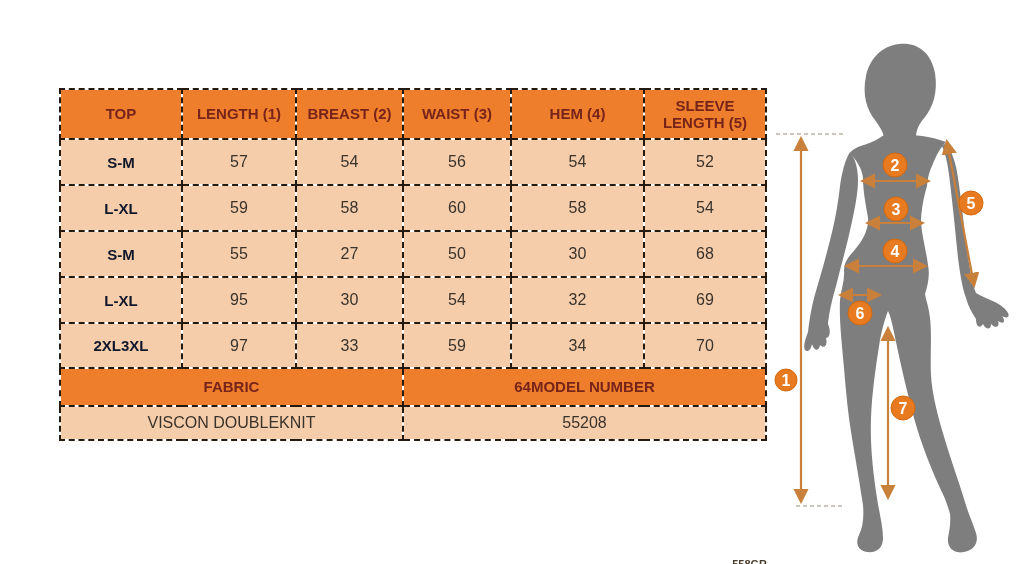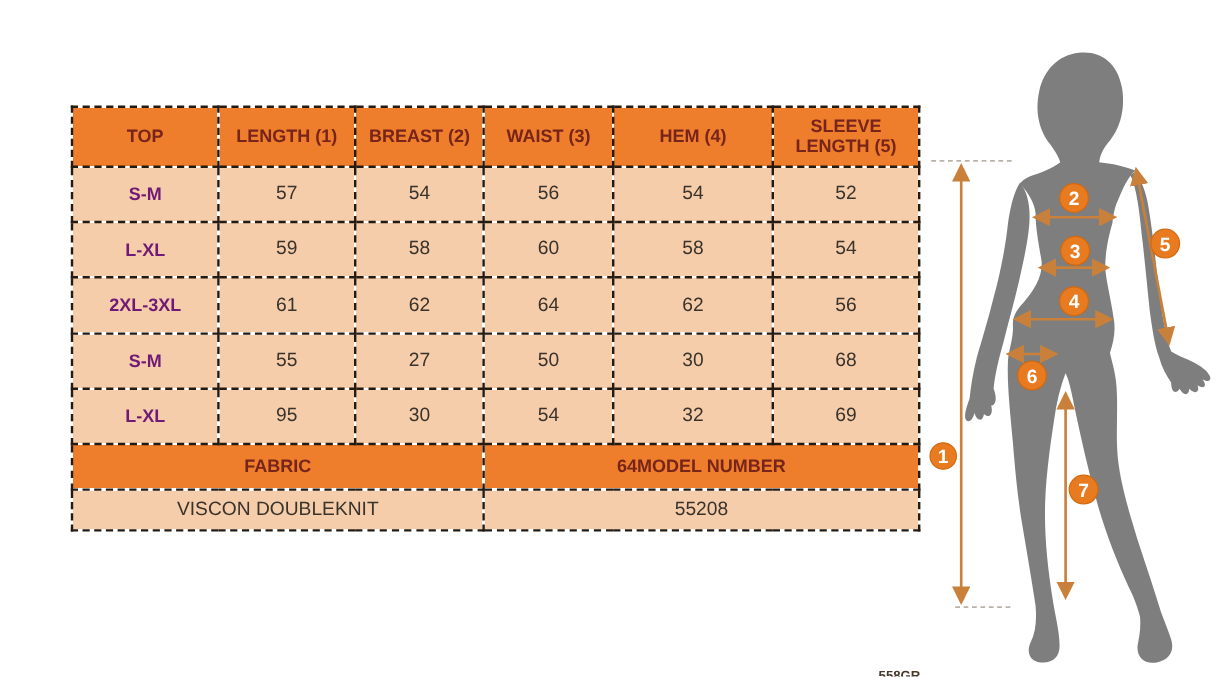--- a/index.html
+++ b/index.html
@@ -18,21 +18,21 @@
     padding:0 2px; overflow:hidden;
   }
   .hdr {
     background:#ee7d2c; color:#77241a;
     font-weight:bold; font-size:15px; line-height:1.15;
   }
   .val {
     background:#f6cdab; color:#3a332b; font-size:16px;
   }
   .size {
-    background:#f6cdab; color:#701a75; font-weight:bold; font-size:15px;
+    background:#f6cdab; color:#0f172a; font-weight:bold; font-size:15px;
   }
   .footnote {
     position:absolute; left:59px; top:530px; width:708px;
     text-align:right; font-size:11px; font-weight:bold; color:#48392b;margin-top:28px;
   }
   
   .figure-svg { position:absolute; left:770px; top:0; }
   .marker-num {
     font-family:"Liberation Sans", sans-serif;
     font-size:16px; font-weight:bold; fill:#ffffff; text-anchor:middle;
@@ -70,43 +70,43 @@
       <td class="val">52</td>
     </tr>
     <tr style="height:46px">
       <td class="size">L-XL</td>
       <td class="val">59</td>
       <td class="val">58</td>
       <td class="val">60</td>
       <td class="val">58</td>
       <td class="val">54</td>
     </tr>
-    <tr style="height:47px">
-      <td class="size">2XL-3XL</td>
-      <td class="val">61</td>
-      <td class="val">62</td>
-      <td class="val">64</td>
-      <td class="val">62</td>
-      <td class="val">56</td>
-    </tr>
     <tr style="height:46px">
       <td class="size">S-M</td>
       <td class="val">55</td>
       <td class="val">27</td>
       <td class="val">50</td>
       <td class="val">30</td>
       <td class="val">68</td>
     </tr>
     <tr style="height:46px">
       <td class="size">L-XL</td>
       <td class="val">95</td>
       <td class="val">30</td>
       <td class="val">54</td>
       <td class="val">32</td>
       <td class="val">69</td>
+    </tr>
+    <tr style="height:45px">
+      <td class="size">2XL3XL</td>
+      <td class="val">97</td>
+      <td class="val">33</td>
+      <td class="val">59</td>
+      <td class="val">34</td>
+      <td class="val">70</td>
     </tr>
     <tr style="height:38px">
       <td class="hdr" colspan="3">FABRIC</td>
       <td class="hdr" colspan="3">64MODEL NUMBER</td>
     </tr>
     <tr style="height:34px">
       <td class="val" colspan="3">VISCON DOUBLEKNIT</td>
       <td class="val" colspan="3">55208</td>
     </tr>
   </tbody>

